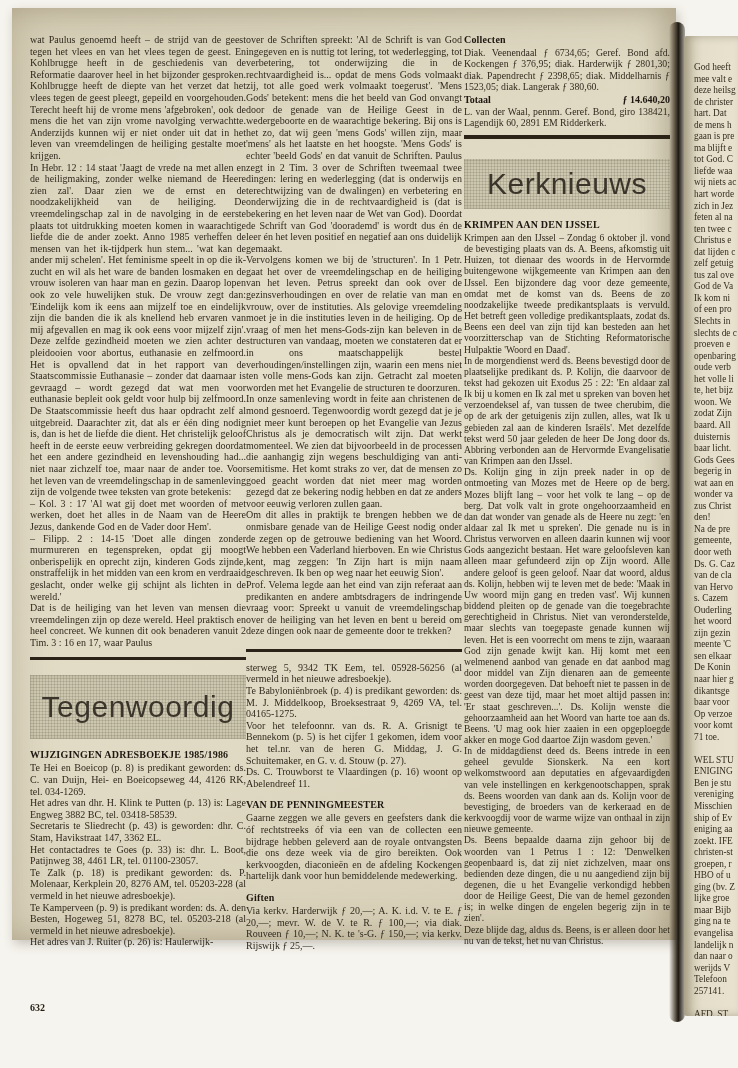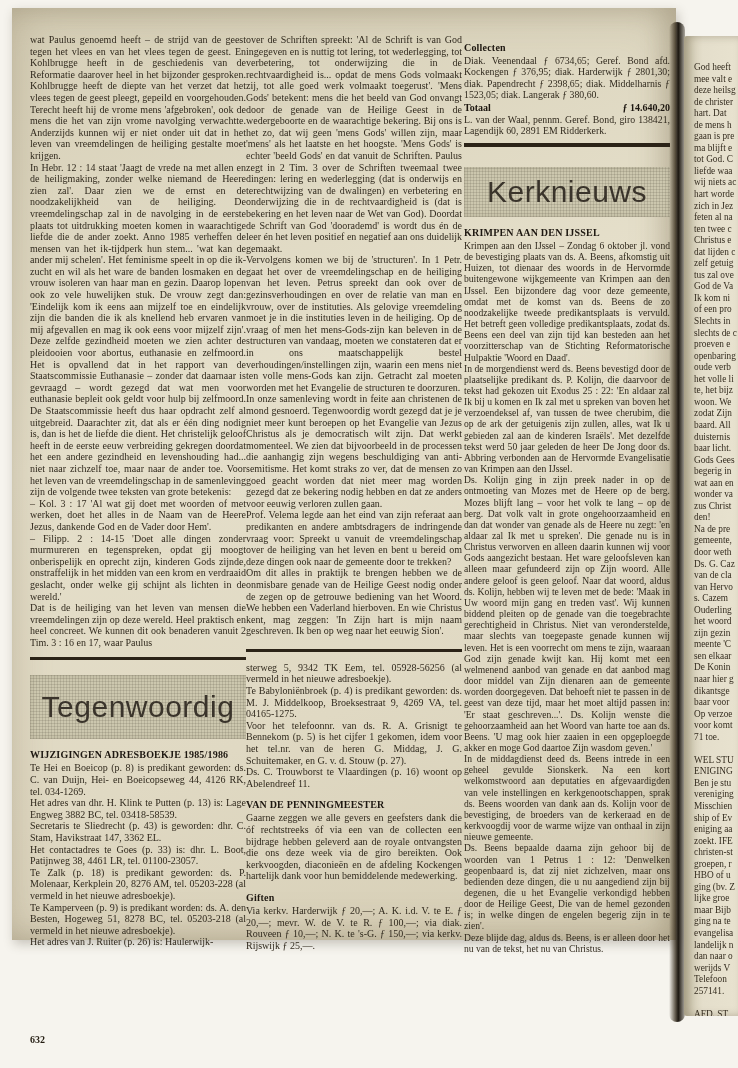--- a/index.html
+++ b/index.html
@@ -44,21 +44,21 @@
     font-weight:bold;letter-spacing:.2px;
   }
   .col-right h3.subhead{}
   p.plain{margin:0;font-size:10px;line-height:11.6px;text-align:justify;color:#312a1e;}
   .col-right p.plain{font-size:9.8px;line-height:11.4px;}
   .total-row{
     display:flex;justify-content:space-between;
     font-size:10px;line-height:12px;font-weight:bold;color:#1d1710;margin-top:1px;gap:30px;
   }
   .page-number{
-    position:absolute;left:18px;top:994px;font-size:10px;font-weight:bold;color:#241d12;margin-top:32px;
+    position:absolute;left:18px;top:994px;font-size:10px;font-weight:bold;color:#241d12;
   }
   .gutter-shadow{
     position:absolute;left:669px;top:22px;width:16px;height:1000px;
     background:linear-gradient(90deg, rgba(45,37,24,0) 0%, rgba(58,48,32,.75) 38%, #1c1710 58%, rgba(45,37,24,.35) 100%);
     border-radius:8px;
   }
   .next-page{
     position:absolute;left:684px;top:36px;width:54px;height:980px;
     background:linear-gradient(90deg,#cfc8af 0%, #e4decb 35%, #e8e2cf 100%);
     border-radius:3px 0 0 3px;
@@ -98,38 +98,38 @@
       <p>Te Kamperveen (p. 9) is predikant worden: ds. A. den Besten, Hogeweg 51, 8278 BC, tel. 05203-218 (al vermeld in het nieuwe adresboekje).</p>
       <p>Het adres van J. Ruiter (p. 26) is: Haulerwijk-</p>
     </div>
   </div>
 
   <div class="col col-mid">
     <div class="body-text">
       <p>over de Schriften spreekt: 'Al de Schrift is van God ingegeven en is nuttig tot lering, tot wederlegging, tot verbetering, tot onderwijzing die in de rechtvaardigheid is... opdat de mens Gods volmaakt zij, tot alle goed werk volmaakt toegerust'. 'Mens Gods' betekent: mens die het beeld van God onvangt door de genade van de Heilige Geest in de wedergeboorte en de waarachtige bekering. Bij ons is het zo, dat wij geen 'mens Gods' willen zijn, maar 'mens' als het laatste en het hoogste. 'Mens Gods' is echter 'beeld Gods' en dat vanuit de Schriften. Paulus zegt in 2 Tim. 3 over de Schriften tweemaal twee dingen: lering en wederlegging (dat is onderwijs en terechtwijzing van de dwalingen) en verbetering en onderwijzing die in de rechtvaardigheid is (dat is bekering en het leven naar de Wet van God). Doordat de Schrift van God 'doorademd' is wordt dus én de leer én het leven positief en negatief aan ons duidelijk gemaakt.</p>
       <p>Vervolgens komen we bij de 'structuren'. In 1 Petr. gaat het over de vreemdelingschap en de heiliging van het leven. Petrus spreekt dan ook over de gezinsverhoudingen en over de relatie van man en vrouw, over de instituties. Als gelovige vreemdeling moet je in die instituties leven in de heiliging. Op de vraag of men het mens-Gods-zijn kan beleven in de structuren van vandaag, moeten we constateren dat er in ons maatschappelijk bestel verhoudingen/instellingen zijn, waarin een mens niet ten volle mens-Gods kan zijn. Getracht zal moeten worden met het Evangelie de structuren te doorzuren.</p>
       <p>In onze samenleving wordt in feite aan christenen de mond gesnoerd. Tegenwoordig wordt gezegd dat je je niet meer kunt beroepen op het Evangelie van Jezus Christus als je democratisch wilt zijn. Dat werkt momenteel. We zien dat bijvoorbeeld in de processen die aanhangig zijn wegens beschuldiging van anti-semitisme. Het komt straks zo ver, dat de mensen zo goed geacht worden dat niet meer mag worden gezegd dat ze bekering nodig hebben en dat ze anders voor eeuwig verloren zullen gaan.</p>
+      <p>Om dit alles in praktijk te brengen hebben we de onmisbare genade van de Heilige Geest nodig onder de zegen op de getrouwe bediening van het Woord. We hebben een Vaderland hierboven. En wie Christus kent, mag zeggen: 'In Zijn hart is mijn naam geschreven. Ik ben op weg naar het eeuwig Sion'.</p>
       <p>Prof. Velema legde aan het eind van zijn referaat aan predikanten en andere ambtsdragers de indringende vraag voor: Spreekt u vanuit de vreemdelingschap over de heiliging van het leven en bent u bereid om deze dingen ook naar de gemeente door te trekken?</p>
-      <p>Om dit alles in praktijk te brengen hebben we de onmisbare genade van de Heilige Geest nodig onder de zegen op de getrouwe bediening van het Woord. We hebben een Vaderland hierboven. En wie Christus kent, mag zeggen: 'In Zijn hart is mijn naam geschreven. Ik ben op weg naar het eeuwig Sion'.</p>
     </div>
     <div class="rule" style="margin-top:12px;"></div>
     <div class="body-text" style="margin-top:10px;">
       <p>sterweg 5, 9342 TK Eem, tel. 05928-56256 (al vermeld in het nieuwe adresboekje).</p>
       <p>Te Babyloniënbroek (p. 4) is predikant geworden: ds. M. J. Middelkoop, Broeksestraat 9, 4269 VA, tel. 04165-1275.</p>
       <p>Voor het telefoonnr. van ds. R. A. Grisnigt te Bennekom (p. 5) is het cijfer 1 gekomen, idem voor het tel.nr. van de heren G. Middag, J. G. Schuitemaker, en G. v. d. Stouw (p. 27).</p>
       <p>Ds. C. Trouwborst te Vlaardingen (p. 16) woont op Abelendreef 11.</p>
     </div>
     <h3 class="subhead">VAN DE PENNINGMEESTER</h3>
     <p class="plain">Gaarne zeggen we alle gevers en geefsters dank die óf rechtstreeks óf via een van de collecten een bijdrage hebben geleverd aan de royale ontvangsten die ons deze week via de giro bereikten. Ook kerkvoogden, diaconieën en de afdeling Kockengen hartelijk dank voor hun bemiddelende medewerking.</p>
     <h3 class="subhead">Giften</h3>
     <p class="plain">Via kerkv. Harderwijk ƒ 20,—; A. K. i.d. V. te E. ƒ 20,—; mevr. W. de V. te R. ƒ 100,—; via diak. Rouveen ƒ 10,—; N. K. te 's-G. ƒ 150,—; via kerkv. Rijswijk ƒ 25,—.</p>
   </div>
 
   <div class="col col-right">
-    <h3 class="subhead" style="margin-top:8px;">Collecten</h3>
+    <h3 class="subhead" style="margin-top:0;">Collecten</h3>
     <p class="plain">Diak. Veenendaal ƒ 6734,65; Geref. Bond afd. Kockengen ƒ 376,95; diak. Harderwijk ƒ 2801,30; diak. Papendrecht ƒ 2398,65; diak. Middelharnis ƒ 1523,05; diak. Langerak ƒ 380,60.</p>
     <div class="total-row">
       <span>Totaal</span>
       <span>ƒ 14.640,20</span>
     </div>
     <p class="plain">L. van der Waal, pennm. Geref. Bond, giro 138421, Lagendijk 60, 2891 EM Ridderkerk.</p>
     <div class="rule thick"></div>
     <div class="header-box short">
       <span class="header-text">Kerknieuws</span>
     </div>

